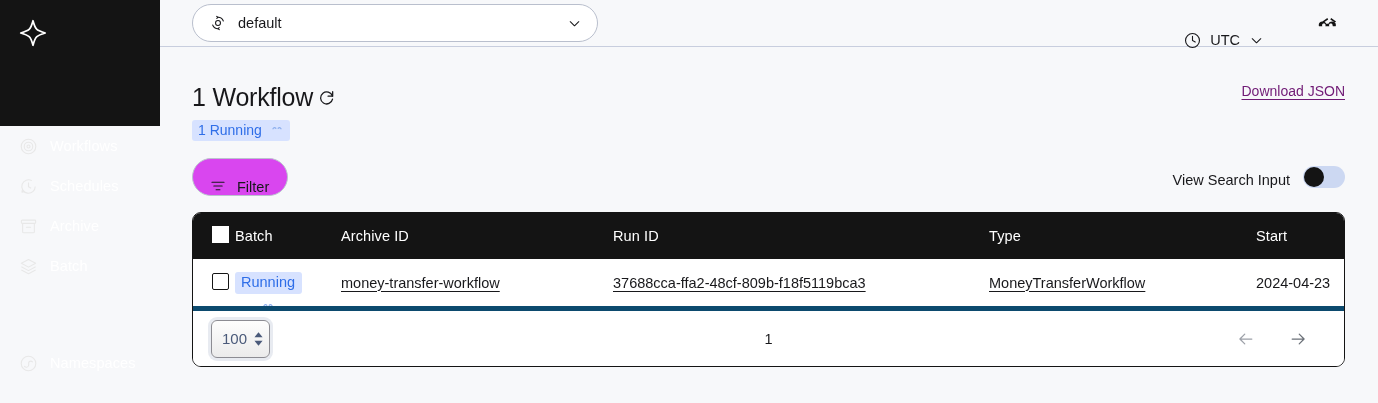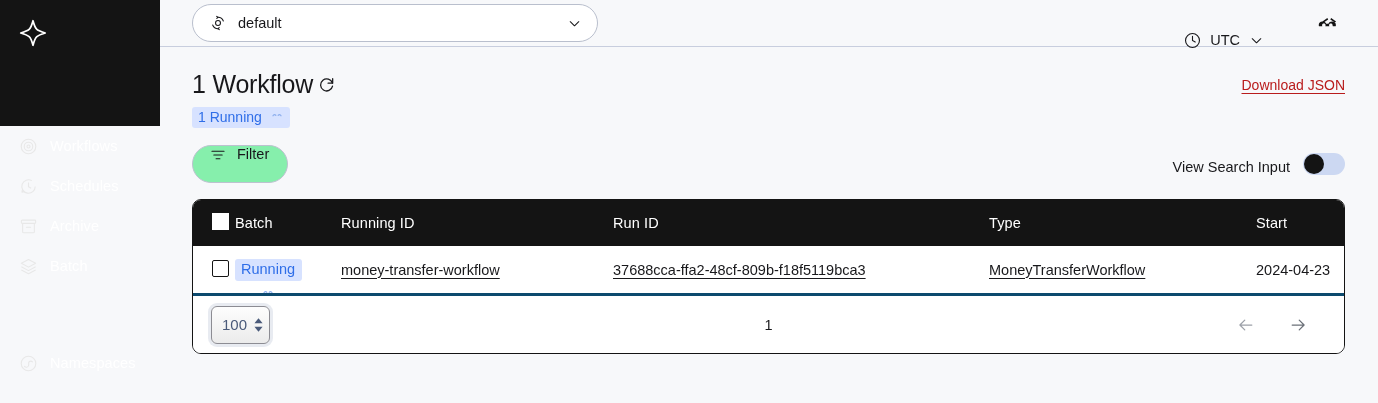--- a/index.html
+++ b/index.html
@@ -68,29 +68,29 @@
   .tz {
     display: flex; align-items: center; gap: 8px;
     font-size: 14.5px; color: #18181b; cursor: pointer; margin-top: 34px;
   }
   .glasses { cursor: pointer; display: flex; align-items: center; }
 
   
   .content { padding: 0 34px 0 32px; }
 
   .title-row {
-    display: flex; align-items: center;
-    margin-top: 23px;
+    display: flex; 
+    margin-top: 36px;
     gap: 2px;
   }
   .page-title { font-size: 25px; font-weight: 400; color: #18181b; letter-spacing: -0.2px; }
   .refresh-btn { cursor: pointer; display: flex; align-items: center; padding: 2px; }
   .dl-json {
     margin-left: auto;
-    font-size: 14px; color: #b91c1c;
+    font-size: 14px; color: #701a75;
     text-decoration: underline;
     text-underline-offset: 3px;
     cursor: pointer;
   }
 
   .status-pill {
     display: inline-flex; 
     gap: 9px;
     background: #d7e2ff;
     color: #2f6ee8;
@@ -100,24 +100,24 @@
     margin-top: 8px;
     height: 21px;
     cursor: pointer;
   }
 
   .toolbar-row {
     display: flex; align-items: center;
     margin-top: 17px;
   }
   .filter-btn {
-    display: inline-flex; align-items: flex-start; gap: 10px;
+    display: inline-flex; align-items: flex-end; gap: 10px;
     height: 38px; padding: 0 18px 0 16px;
     border: 1px solid #bcc2cf; border-radius: 19px;
-    background: #86efac;
+    background: #d946ef;
     font-size: 14.5px; color: #18181b;
     cursor: pointer;
   }
   .vsi { margin-left: auto; display: flex; align-items: flex-end; gap: 13px; }
   .vsi-label { font-size: 14.5px; color: #18181b; }
   .toggle {
     width: 42px; height: 22px;
     background: #ccd8f2; border-radius: 11px;
     position: relative; cursor: pointer;
   }
@@ -170,21 +170,21 @@
   }
   .lnk {
     color: #18181b; text-decoration: underline;
     text-underline-offset: 3px; cursor: pointer;
     font-size: 14.5px;
   }
   .start-cell { white-space: nowrap; }
 
   
   .pager {
-    border-top: 3px solid #0c4a6e;
+    border-top: 5px solid #0c4a6e;
     height: 60px; display: flex; align-items: center;
     padding: 0 34px 0 18px;
     background: #ffffff;
     position: relative;
   }
   .page-size {
     width: 59px; height: 38px;
     border: 1px solid #8c8c93; border-radius: 6px;
     background: linear-gradient(#fdfdfd, #ebebeb);
     display: flex; align-items: center;
@@ -355,21 +355,21 @@
       </div>
 
       <div class="table-wrap">
         <table>
           <thead>
             <tr>
               <th class="col-check">
                 <span class="chk-head"></span>
               </th>
               <th class="col-status">Batch</th>
-              <th class="col-wfid">Running ID</th>
+              <th class="col-wfid">Archive ID</th>
               <th class="col-runid">Run ID</th>
               <th class="col-type">Type</th>
               <th class="col-start">Start</th>
             </tr>
           </thead>
           <tbody>
             <tr>
               <td class="col-check" style="padding-left:19px;">
                 <span class="chk-row"></span>
               </td>

